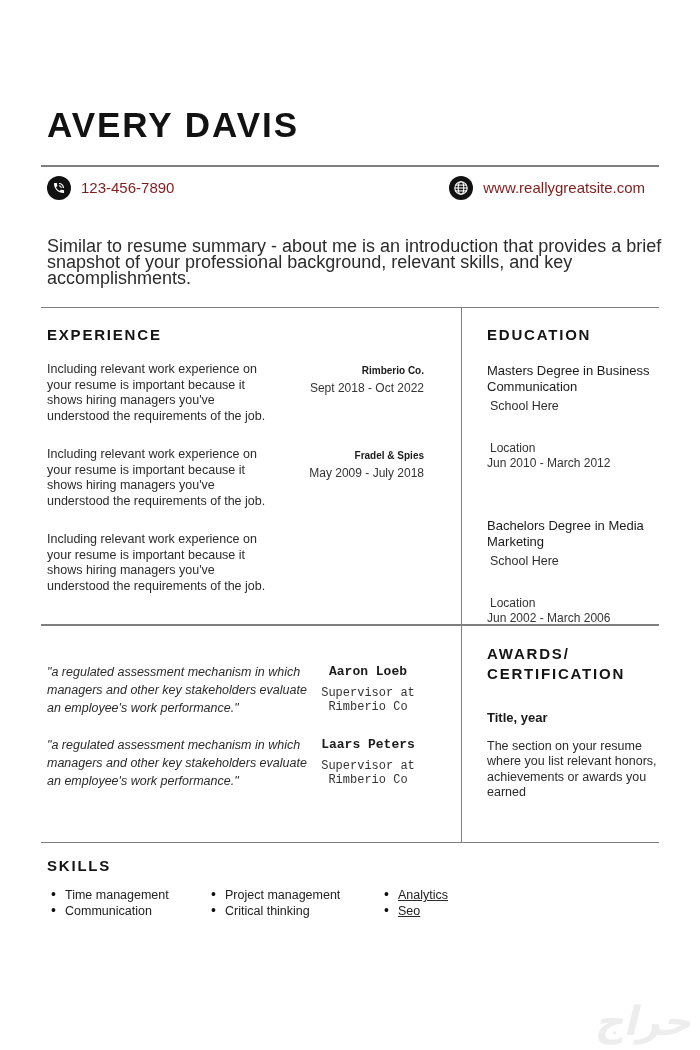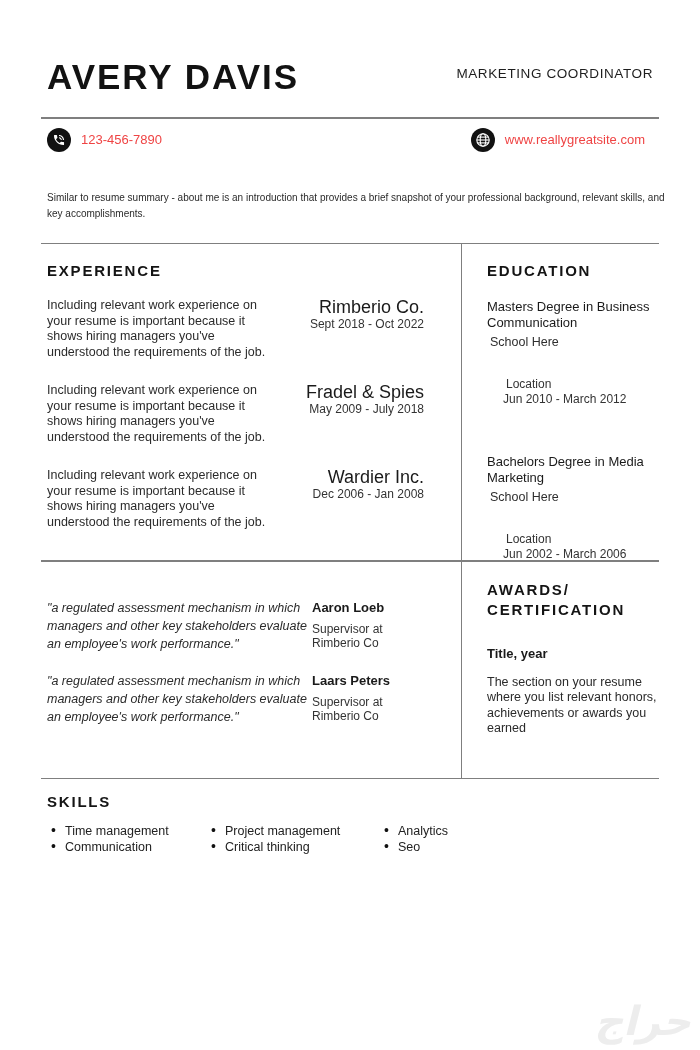--- a/index.html
+++ b/index.html
@@ -9,22 +9,22 @@
     background:#ffffff;
     font-family:"Liberation Sans","DejaVu Sans",sans-serif;
     color:#2b2b2b;
     position:relative;
     overflow:hidden;
   }
   .page { width:700px; height:1050px; position:relative; }
 
   
   .header {
-    padding:56px 47px 0 47px;
-    display:flex; justify-content:space-between; align-items:center;gap:46px;
+    padding:104px 47px 0 47px;
+    display:flex; justify-content:space-between; align-items:flex-start;gap:46px;
   }
   .name {
     font-size:35px; font-weight:800; letter-spacing:2px;
     color:#121212; line-height:42px; white-space:nowrap;
   }
   .job-title {
     font-size:13.5px; font-weight:400; letter-spacing:0.6px;
     color:#1e1e1e; margin-bottom:7px; white-space:nowrap;
   }
   .hr {
@@ -32,30 +32,30 @@
   }
   .hr-header { margin-top:19px; }
 
   
   .contact {
     display:flex; justify-content:space-between; align-items:center;
     padding:9px 55px 0 47px;
   }
   .contact-item { display:flex; align-items:center; gap:10px; }
   .contact-item svg { display:block; }
-  .contact-text { font-size:13px; color:#ef4444; }
+  .contact-text { font-size:15px; color:#7f1d1d; }
 
   
   .about { padding:27px 47px 0 47px; }
   .section-heading {
     font-size:15px; font-weight:800; letter-spacing:1.8px;
     color:#141414;
   }
   .about-text {
-    margin-top:11px; font-size:10px; line-height:16px;
+    margin-top:11px; font-size:18px; line-height:16px;
     width:620px; color:#2b2b2b;
   }
   .hr-1 { margin-top:21px; }
 
   
   .row { display:flex; }
   .row-1 { height:316px; }
   .row-2 { height:216px; }
   .col-left {
     width:462px; border-right:1.5px solid #7f7f7f;
@@ -63,39 +63,39 @@
   }
   .col-right {
     width:238px; padding:18px 18px 0 25px;
   }
 
   
   .exp-entry { display:flex; justify-content:space-between; margin-top:19px;gap:10px; }
   .exp-entry.later { margin-top:23px; }
   .exp-desc { width:224px; font-size:12.5px; line-height:15.5px; color:#2b2b2b; }
   .exp-right { width:144px; text-align:right; padding-top:1px; }
-  .company { font-size:18px; font-weight:400; color:#1a1a1a; line-height:16px; }
+  .company { font-size:10px; font-weight:700; color:#1a1a1a; line-height:16px; }
   .dates { font-size:12px; color:#333; margin-top:2px; line-height:15px; }
 
   
   .edu-entry { margin-top:20px; }
   .edu-entry.later { margin-top:47px; }
   .degree { font-size:13px; font-weight:400; color:#1a1a1a; line-height:16px; width:165px; }
   .school { font-size:12.5px; color:#2e2e2e; margin-top:4px; padding-left:3px; }
-  .edu-loc { margin-top:28px; font-size:12px; color:#333; line-height:15px;margin-left:16px; }
+  .edu-loc { margin-top:28px; font-size:12px; color:#333; line-height:15px; }
   .edu-loc .loc-label { padding-left:3px; }
 
   
   .testi-entry { display:flex; justify-content:space-between; margin-top:19px; }
   .testi-entry.later { margin-top:19px; }
   .quote {
     width:260px; font-size:12.5px; font-style:italic;
     line-height:18px; color:#2b2b2b;
   }
-  .testi-right { width:112px; padding-top:1px; }
+  .testi-right { width:112px; text-align:center; padding-top:1px;font-family:Liberation Mono, monospace; }
   .testi-name { font-size:13px; font-weight:700; color:#1a1a1a; line-height:16px; }
   .testi-role { font-size:12px; color:#333; line-height:14.5px; margin-top:6px; }
 
   
   .awards-heading { white-space:pre-line; line-height:20px; }
   .awards-title { margin-top:26px; font-size:13px; font-weight:700; color:#1a1a1a; }
   .awards-text { margin-top:14px; font-size:12.5px; line-height:15.5px; color:#2b2b2b; width:185px; }
 
   
   .skills { padding:14px 47px 0 47px; }
@@ -104,40 +104,39 @@
   .skills-col li {
     font-size:12.5px; color:#222; line-height:16px;
     padding-left:18px; position:relative;
   }
   .skills-col li::before {
     content:"\2022"; position:absolute; left:4px; top:-1px;
     font-size:14px; color:#111;
   }
   .skills-col-1 { width:160px; }
   .skills-col-2 { width:173px; }
-  .skills-col-3 { width:120px; }
+  .skills-col-3 { width:120px;text-decoration:underline; }
   .skills-col-4 { width:150px; }
 
   
   .watermark {
     position:absolute; right:6px; bottom:6px;
     font-size:40px; font-weight:700; color:#ededed;
     transform:skewX(-14deg);
     direction:rtl; letter-spacing:2px;
     user-select:none;
   }
 </style>
 </head>
 <body>
 
 <div class="page">
 
   <div class="header">
     <div class="name">AVERY DAVIS</div>
-    <div class="job-title">MARKETING COORDINATOR</div>
   </div>
 
   <div class="hr hr-header"></div>
 
   <div class="contact">
     <div class="contact-item">
       <span>
         <svg viewBox="0 0 24 24" width="24" height="24">
           <circle cx="12" cy="12" r="12" fill="#111"></circle>
           <g transform="translate(5.3,5.3) scale(0.56)" fill="#fff">
@@ -189,24 +188,20 @@
       <div class="exp-entry later">
         <p class="exp-desc">Including relevant work experience on your resume is important because it shows hiring managers you've understood the requirements of the job.</p>
         <div class="exp-right">
           <div class="company">Fradel &amp; Spies</div>
           <div class="dates">May 2009 - July 2018</div>
         </div>
       </div>
 
       <div class="exp-entry later">
         <p class="exp-desc">Including relevant work experience on your resume is important because it shows hiring managers you've understood the requirements of the job.</p>
-        <div class="exp-right">
-          <div class="company">Wardier Inc.</div>
-          <div class="dates">Dec 2006 - Jan 2008</div>
-        </div>
       </div>
     </div>
 
     <div class="col-right">
       <div class="section-heading">EDUCATION</div>
 
       <div class="edu-entry">
         <div class="degree">Masters Degree in Business Communication</div>
         <div class="school">School Here</div>
         <div class="edu-loc">

